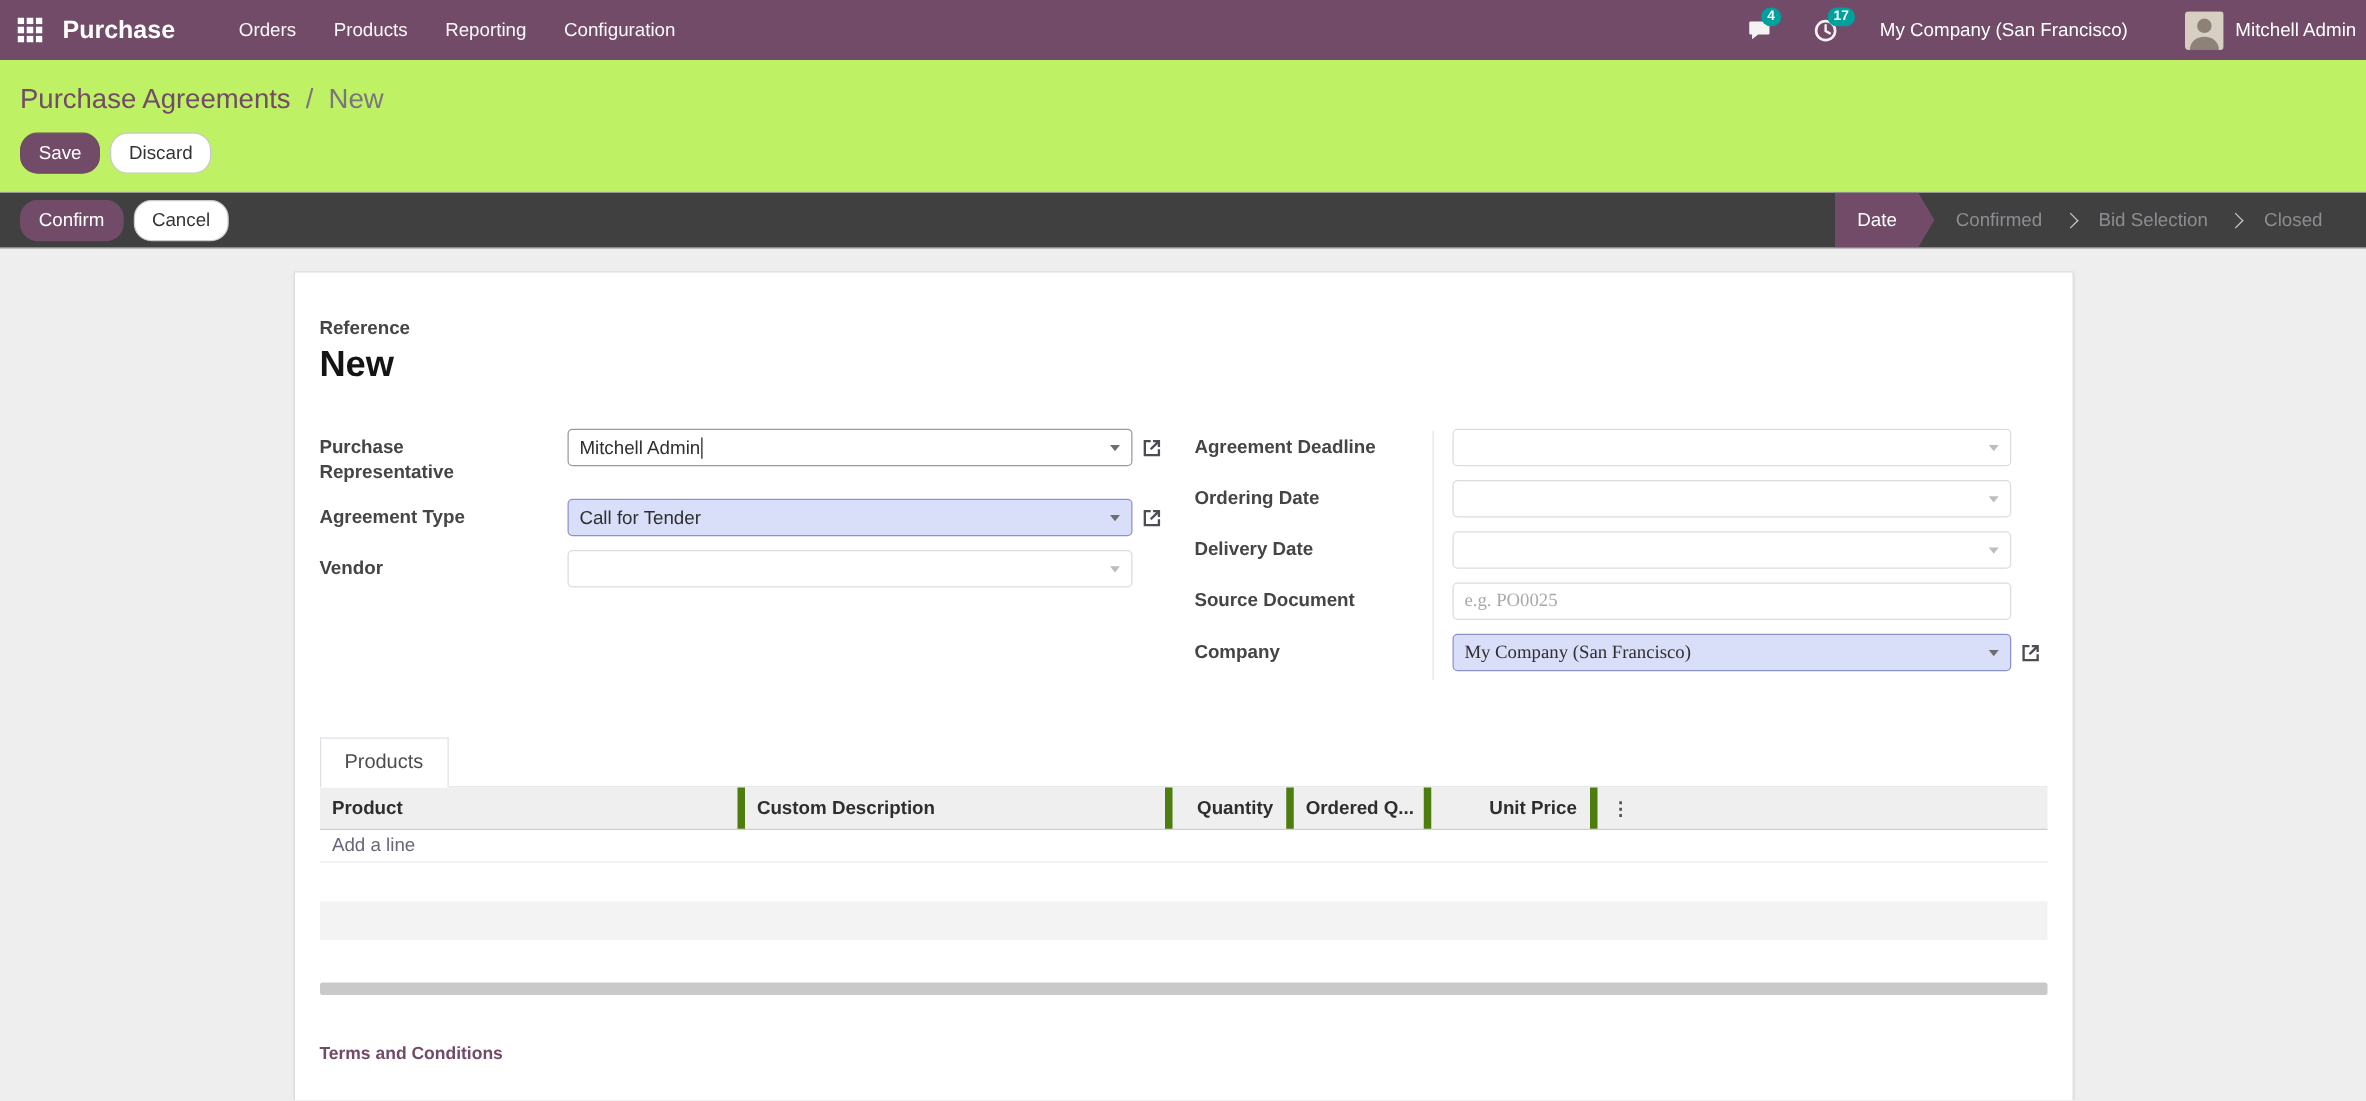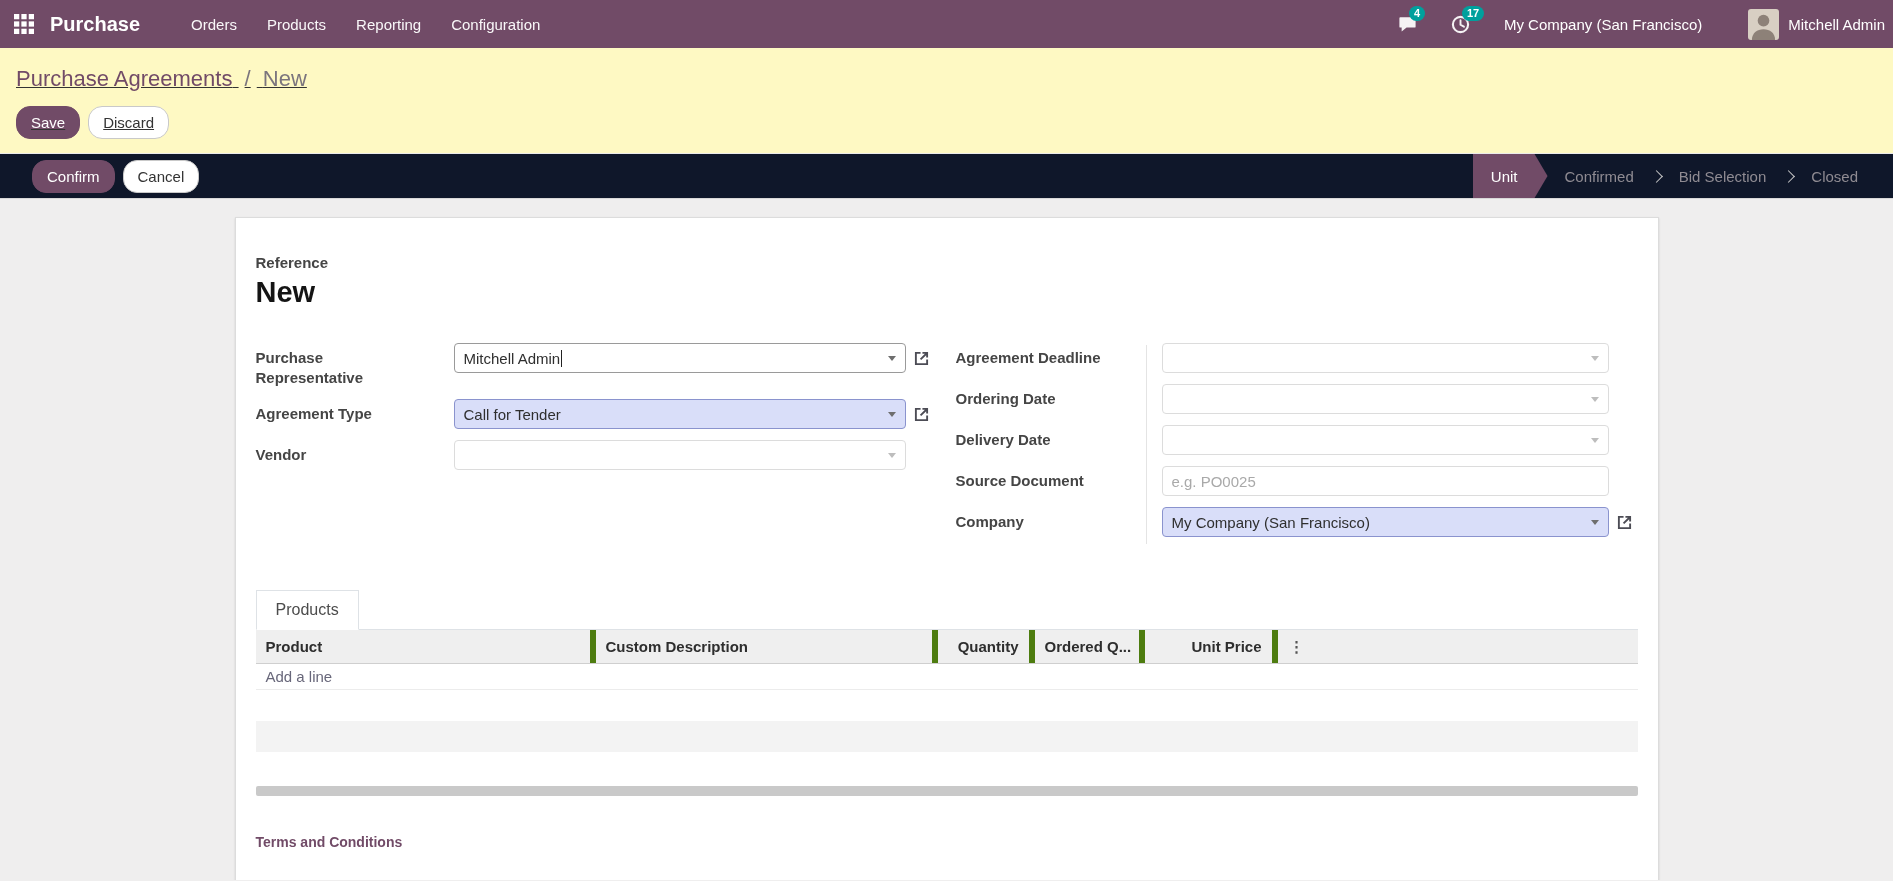--- a/index.html
+++ b/index.html
@@ -32,40 +32,40 @@
     position: absolute; top: -9px; left: 11px;
     background: var(--badge); color: #fff;
     font-size: 11px; font-weight: 700; line-height: 15px;
     border-radius: 9px; padding: 0 5px; min-width: 16px; text-align: center;
   }
   .company-switcher { font-size: 15px; margin-right: 46px; cursor: pointer; }
   .avatar { width: 31px; height: 31px; border-radius: 3px; overflow: hidden; margin-right: 9px; cursor: pointer; flex: 0 0 auto; }
   .user-name { font-size: 15px; cursor: pointer; }
 
   
-  .control-panel { background: #fef9c3; text-decoration: underline; }
+  .control-panel { background: #bef264; }
   .breadcrumb-area { padding: 18px 16px 4px; }
   .breadcrumb { font-size: 22px; }
   .bc-link { color: var(--accent); cursor: pointer; }
   .bc-sep { color: #7b757d; margin: 0 6px; }
   .bc-current { color: #7b757d; }
   .toolbar { display: flex; gap: 8px; padding: 10px 16px 14px; }
   .btn {
     font-size: 15px; padding: 6px 14px; border-radius: 14px;
     border: 1px solid transparent; cursor: pointer;
     font-family: inherit; line-height: 19px;
   }
   .btn-primary { background: var(--accent); color: #fff; border-color: var(--accent); }
   .btn-secondary { background: #fff; color: #333; border-color: #c9c9c9; }
 
   
   .statusbar {
-    height: 46px; background: #0f172a;
+    height: 46px; background: #404040;
     border-top: 1px solid #ebebeb; border-bottom: 1px solid #d8d8d8;
-    display: flex; align-items: center; padding-left: 32px;
+    display: flex; align-items: center; padding-left: 16px;
   }
   .statusbar-btns { display: flex; gap: 8px; }
   .pipeline { margin-left: auto; display: flex; align-items: center; height: 100%; padding-right: 18px; }
   .state {
     font-size: 15px; color: #8f8b92; padding: 0 17px;
     display: flex; align-items: center; height: 100%; cursor: pointer;
   }
   .state.active {
     background: var(--accent); color: #fff; padding: 0 30px 0 18px;
     clip-path: polygon(0 0, calc(100% - 13px) 0, 100% 50%, calc(100% - 13px) 100%, 0 100%);
@@ -94,21 +94,21 @@
     content: ''; position: absolute; left: 190px; top: 2px; bottom: 4px;
     width: 1px; background: #e4e4e4;
   }
   .frow { display: flex; align-items: flex-start; margin-bottom: 11px; }
   .frow .flabel {
     font-size: 15px; font-weight: 700; color: #454545;
     line-height: 20px; padding-top: 5px;
   }
   .col-left .flabel { width: 198px; padding-right: 38px; }
   .col-right .flabel { width: 190px; padding-right: 10px; }
-  .col-right .fwrap { margin-left: 16px; }
+  .col-right .fwrap { margin-left: 16px; font-family: Liberation Serif, serif; }
   .fwrap { display: flex; align-items: center; }
   .field {
     position: relative; width: 452px; height: 30px;
     border: 1px solid #dcdcdc; border-radius: 4px;
     font-size: 15px; color: #2f2f2f; background: #fff;
     display: flex; align-items: center; padding: 0 24px 0 9px;
     cursor: pointer; font-family: inherit;
   }
   .col-right .field { width: 447px; }
   .field.focused { border-color: #9a9a9a; }
@@ -226,21 +226,21 @@
     <button class="btn btn-secondary">Discard</button>
   </div>
 </div>
 
 <div class="statusbar">
   <div class="statusbar-btns">
     <button class="btn btn-primary">Confirm</button>
     <button class="btn btn-secondary">Cancel</button>
   </div>
   <div class="pipeline">
-    <span class="state active">Unit</span>
+    <span class="state active">Date</span>
     <span class="state">Confirmed</span>
     <span class="chev"></span>
     <span class="state">Bid Selection</span>
     <span class="chev"></span>
     <span class="state">Closed</span>
   </div>
 </div>
 
 <div class="content">
   <div class="sheet">

